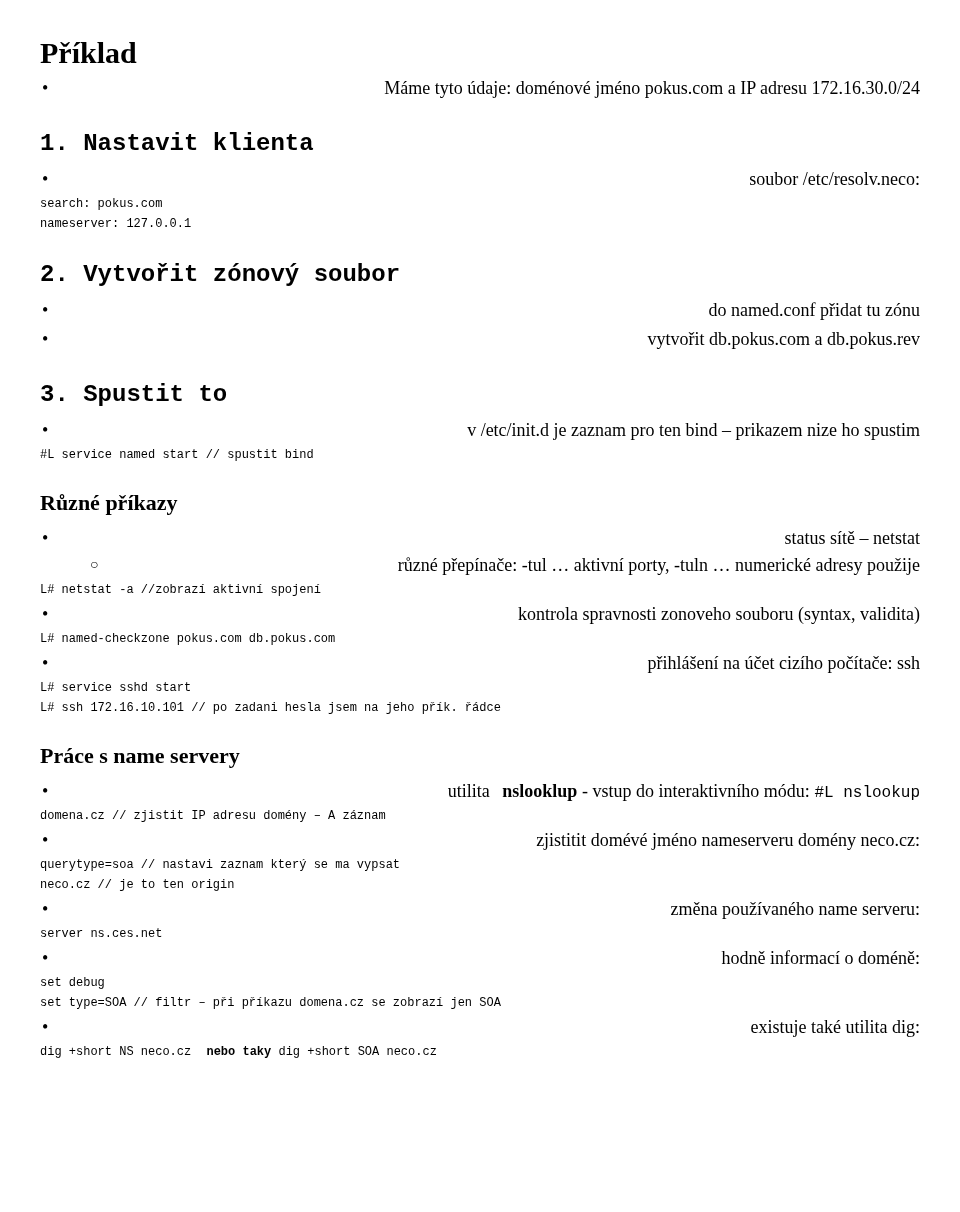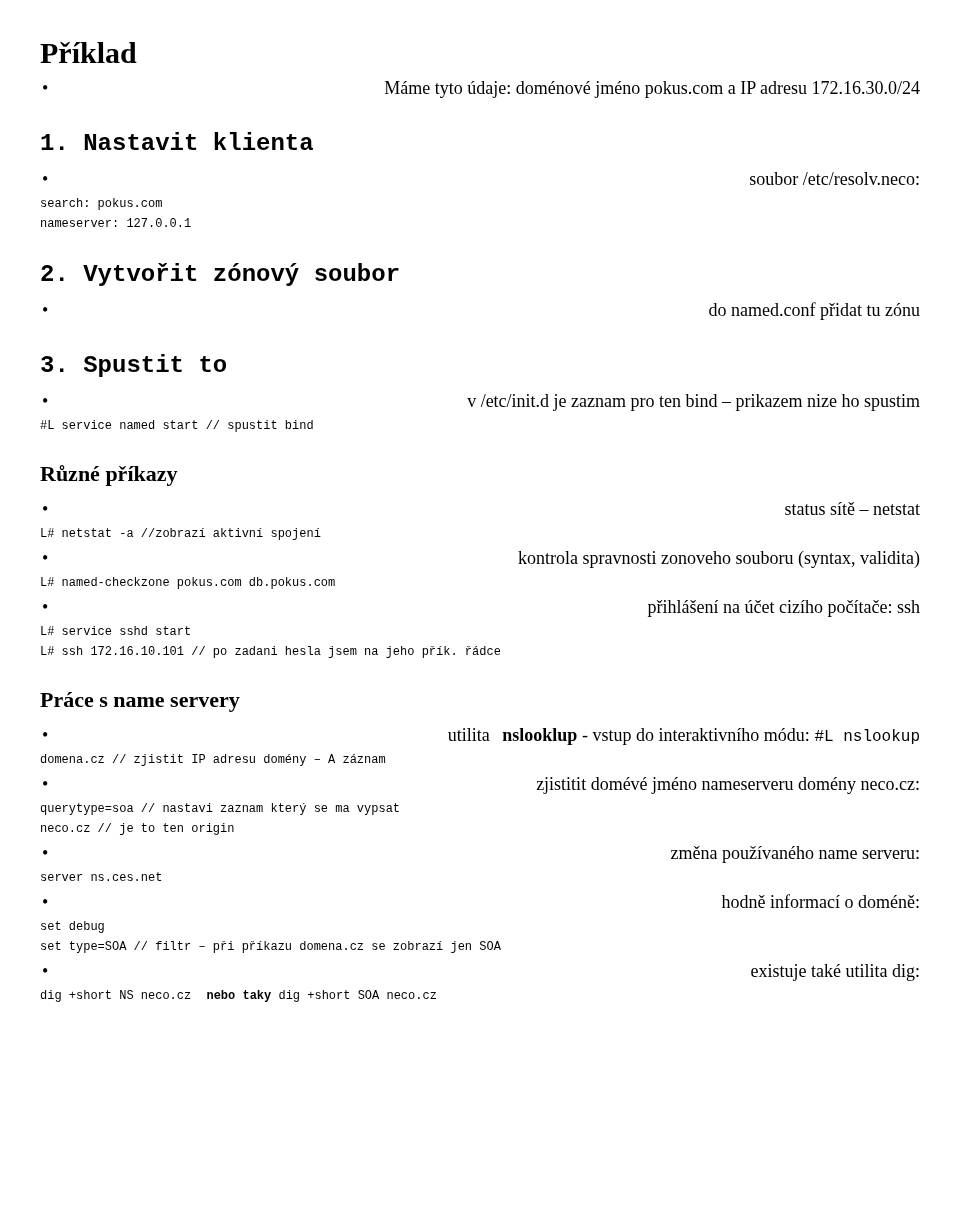--- a/index.html
+++ b/index.html
@@ -103,38 +103,46 @@
 <span class="code-line">search: pokus.com</span>
 <span class="code-line">nameserver: 127.0.0.1</span>
 
 <div class="spacer"></div>
 
 <h2>2. Vytvořit zónový soubor</h2>
 <ul>
   <li>
     <span>do named.conf přidat tu zónu</span>
   </li>
+  <li>
+    <span>vytvořit db.pokus.com a db.pokus.rev</span>
+  </li>
 </ul>
 
 <div class="spacer"></div>
 
 <h2>3. Spustit to</h2>
 <ul>
   <li>
     <span>v /etc/init.d je zaznam pro ten bind – prikazem nize ho spustim</span>
   </li>
 </ul>
 <span class="code-line">#L service named start        // spustit bind</span>
 
 <div class="big-spacer"></div>
 
 <h3>Různé příkazy</h3>
 <ul>
   <li>
     <span>status sítě – netstat</span>
+    <ul class="sub-list">
+      <li>
+        <span>různé přepínače: -tul … aktivní porty, -tuln … numerické adresy použije</span>
+      </li>
+    </ul>
   </li>
 </ul>
 <span class="code-line">L# netstat -a              //zobrazí aktivní spojení</span>
 <ul>
   <li>
     <span>kontrola spravnosti zonoveho souboru (syntax, validita)</span>
   </li>
 </ul>
 <span class="code-line">L# named-checkzone pokus.com db.pokus.com</span>
 <ul>

